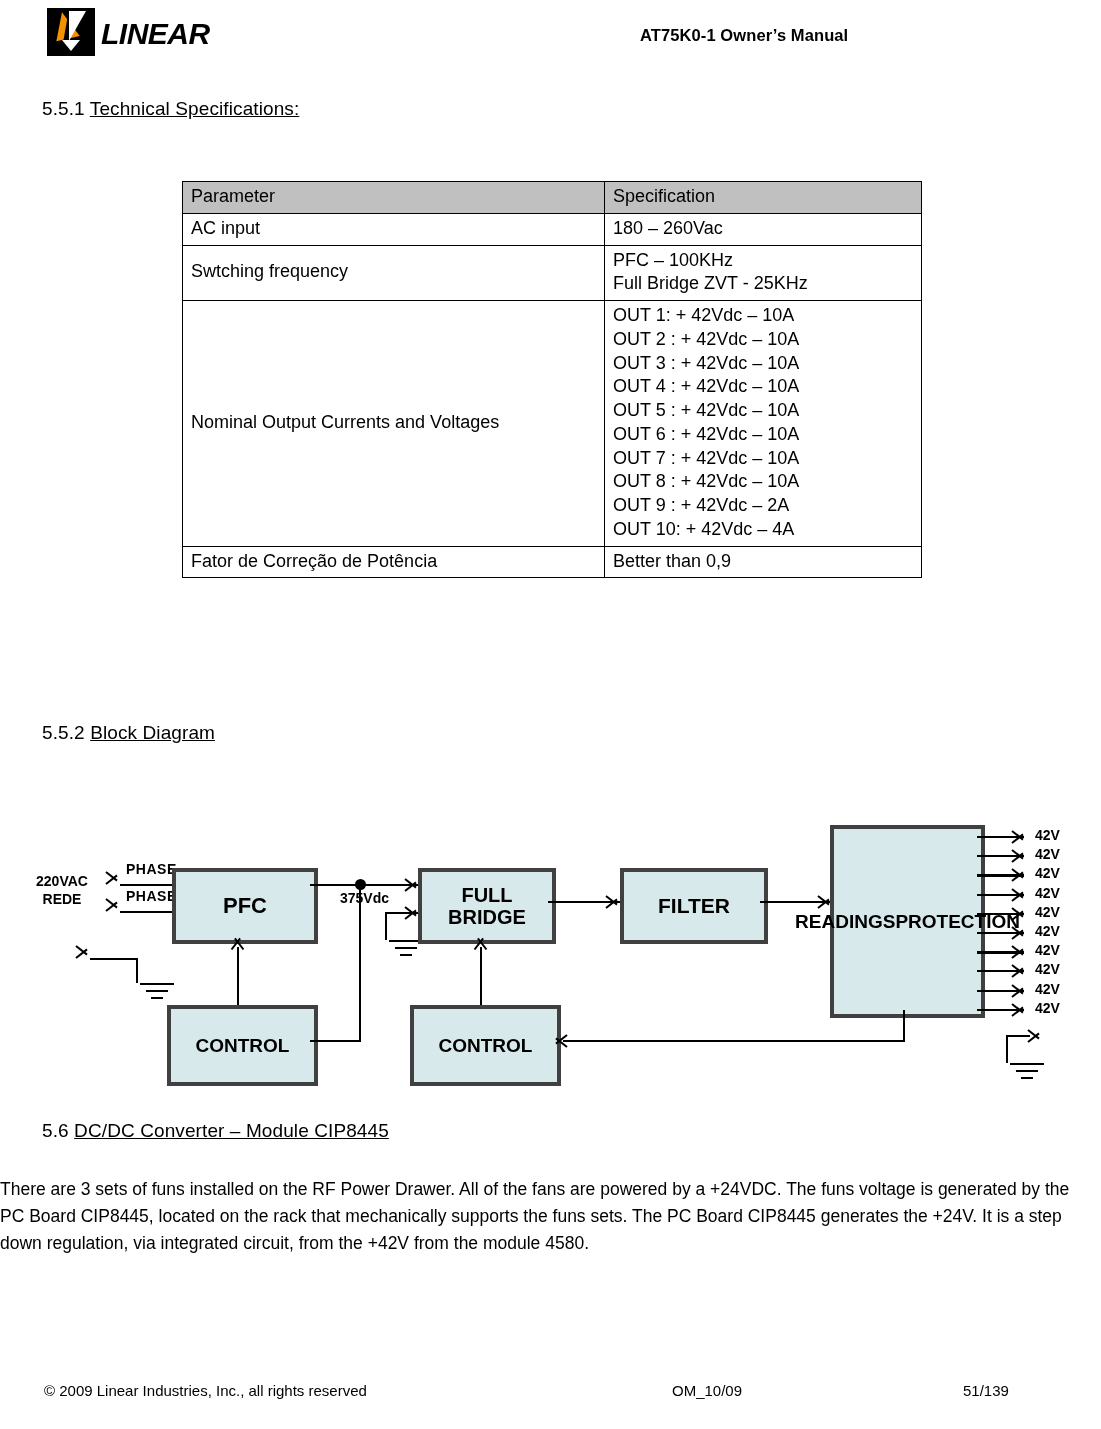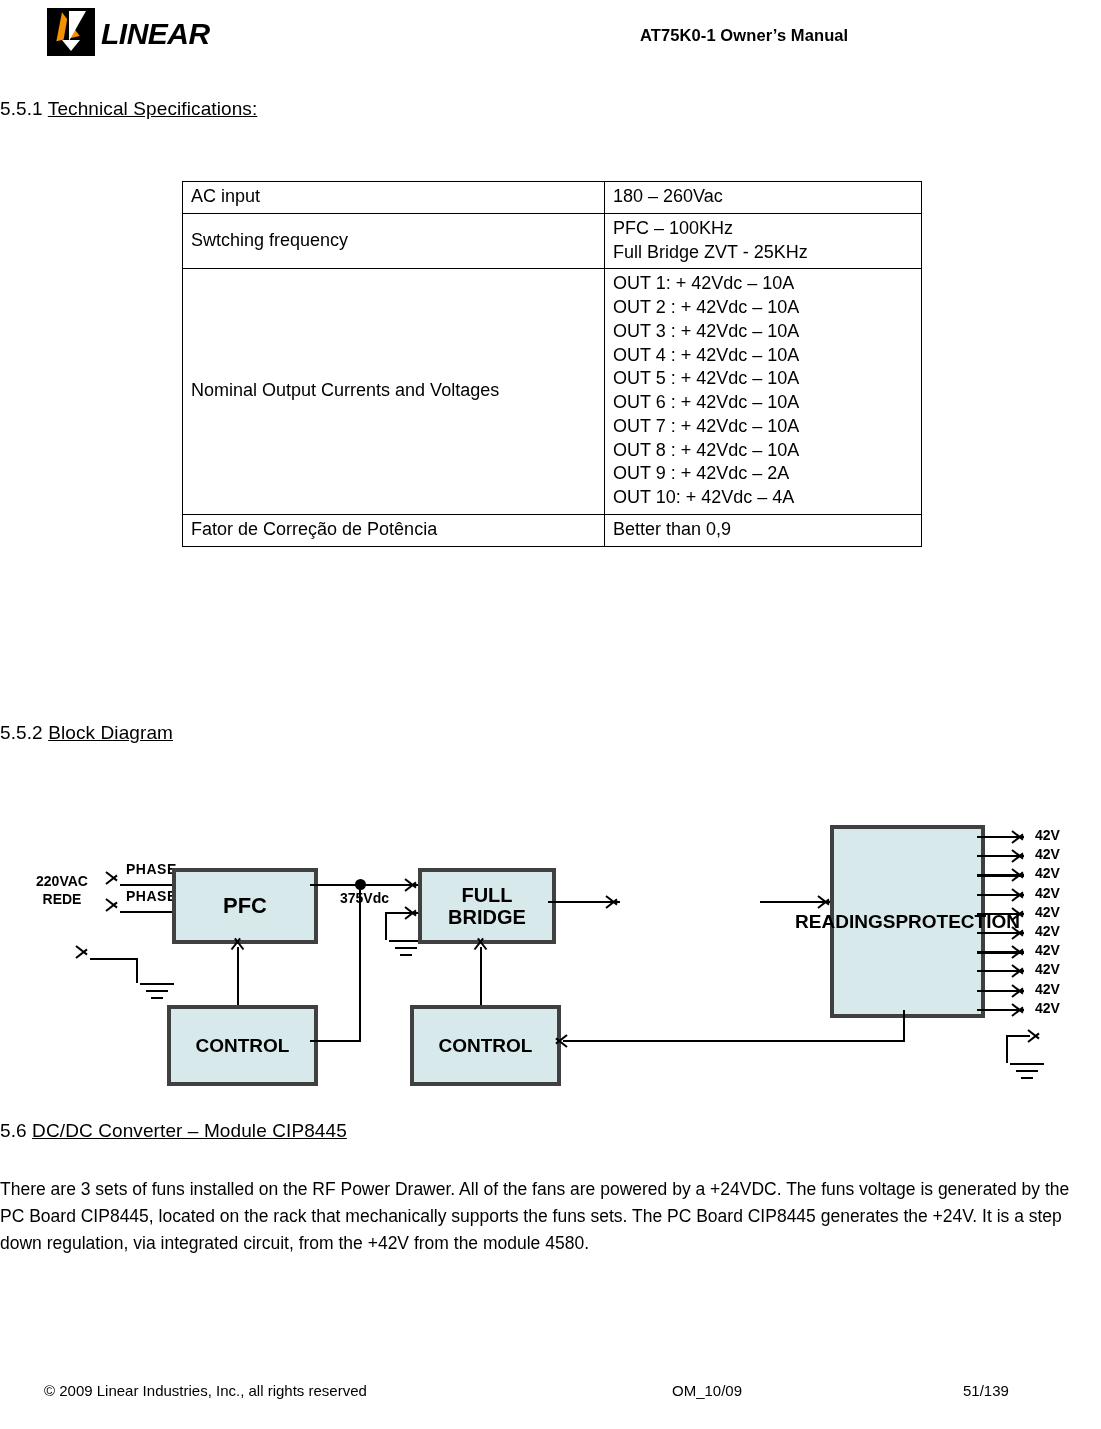--- a/index.html
+++ b/index.html
@@ -22,21 +22,21 @@
       border-left:17px solid #fff;border-bottom:30px solid transparent;}
   .logo-slash{position:absolute;left:19px;top:2px;width:5px;height:32px;background:#000;transform:skewX(-10deg);}
   .logo-tri-white{position:absolute;left:15px;top:32px;width:0;height:0;
       border-left:9px solid transparent;border-right:9px solid transparent;border-top:11px solid #fff;}
   .logo-word{position:absolute;left:54px;top:9px;font-size:30px;font-weight:bold;
       font-style:italic;letter-spacing:-0.5px;font-family:"Liberation Sans",sans-serif;}
   .hdr-title{position:absolute;left:640px;top:26px;font-size:16.5px;font-weight:bold;letter-spacing:.1px;}
 
   
   .h-sec{position:absolute;font-size:19px;letter-spacing:.1px;white-space:nowrap;}
-  .h-sec .num{text-decoration:none;}
+  .h-sec .num{text-decoration:none;padding-left:42px;}
   .h-sec .ttl{text-decoration:underline;}
   #sec551{left:0px;top:98px;}
   #sec552{left:0px;top:722px;}
   #sec56 {left:0px;top:1120px;}
 
   
   .spec-table{position:absolute;left:182px;top:181px;width:740px;border-collapse:collapse;}
   .spec-table td,.spec-table th{
       border:1px solid #000;padding:3px 8px 4px 8px;
       font-size:18px;font-weight:normal;text-align:left;vertical-align:top;line-height:1.32;
@@ -95,20 +95,24 @@
   </div>
   <div class="hdr-title">AT75K0-1 Owner’s Manual</div>
 
   <div class="h-sec" id="sec551">
     <span class="num">5.5.1</span>
     <span class="ttl">Technical Specifications:</span>
   </div>
 
   <table class="spec-table">
     <tbody>
+        <tr>
+      <th class="c1">Parameter</th>
+      <th>Specification</th>
+    </tr>
     <tr>
       <td class="c1">AC input</td>
       <td>180 – 260Vac</td>
     </tr>
     <tr>
       <td class="c1 mid cell-pad-big">Swtching frequency</td>
       <td class="cell-pad-top">
         <ul class="ol">
               <li>PFC – 100KHz</li>
               <li>Full Bridge ZVT - 25KHz</li>
@@ -190,20 +194,23 @@
     </div>
 
     <div class="blk" style="left:418px;top:78px;width:130px;height:68px;font-size:20px;flex-direction:column;">
       <span>FULL</span>
       <span>BRIDGE</span>
     </div>
 
     <div class="ln" style="left:548px;top:111px;width:72px;height:2px;"></div>
     <div class="ah" style="left:606px;top:105px;"></div>
 
+    <div class="blk" style="left:620px;top:78px;width:140px;height:68px;font-size:21px;">
+      <span>FILTER</span>
+    </div>
 
     <div class="ln" style="left:760px;top:111px;width:72px;height:2px;"></div>
     <div class="ah" style="left:818px;top:105px;"></div>
 
     <div class="blk" style="left:830px;top:35px;width:147px;height:185px;font-size:19px;flex-direction:row;">
       <span>READINGS</span>
       <span>PROTECTION</span>
     </div>
 
     <div id="outputs">

